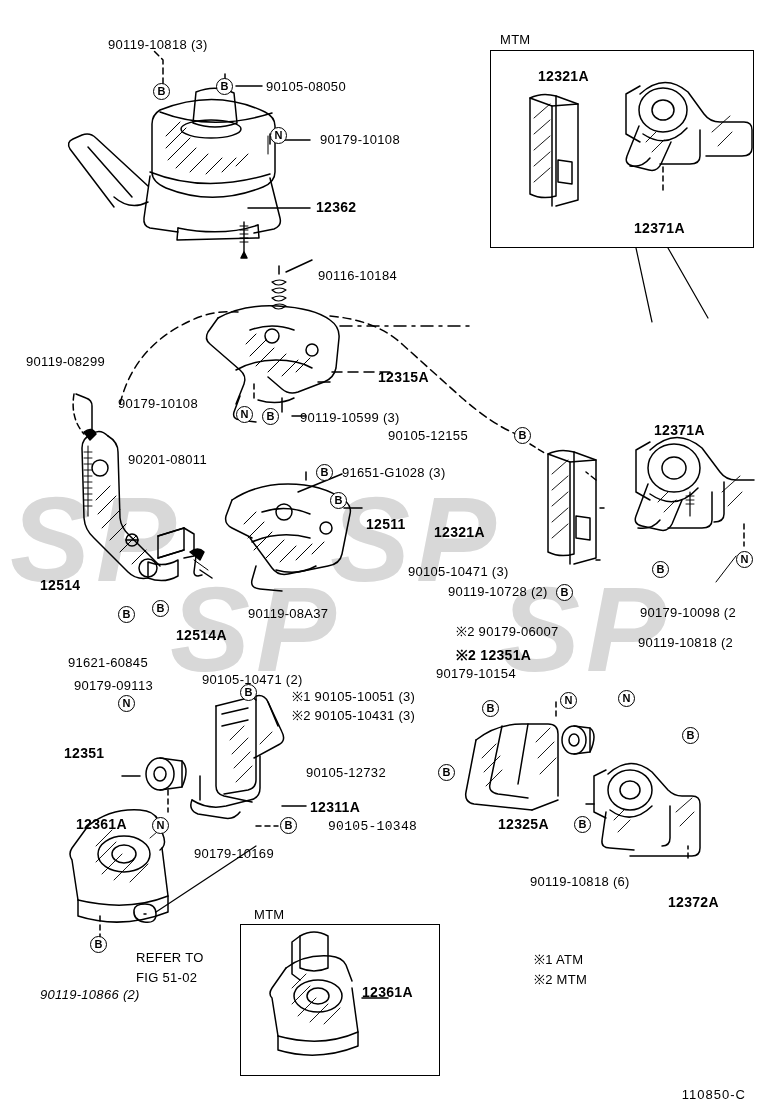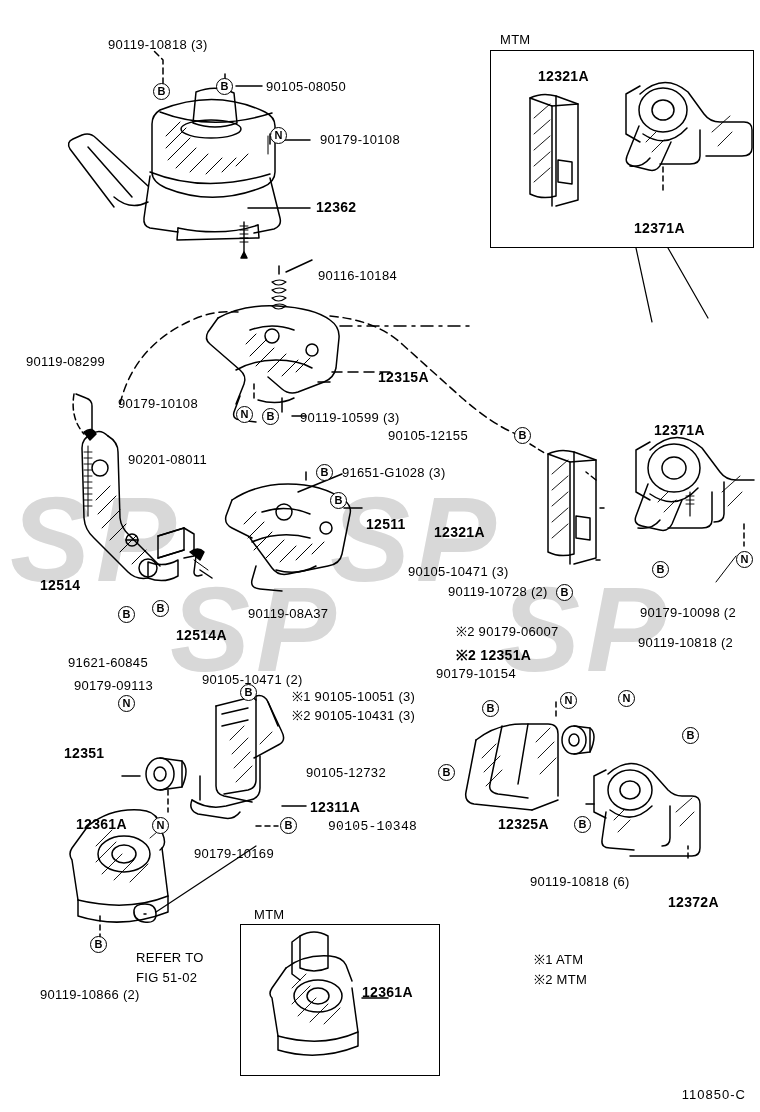--- a/index.html
+++ b/index.html
@@ -344,21 +344,21 @@
   <div class="lbl" style="left:292px; top:706px;">※2 90105-10431 (3)</div>
   <div class="lbl" style="left:306px; top:765px;">90105-12732</div>
   <div class="lbl bold" style="left:64px; top:745px;">12351</div>
   <div class="lbl bold" style="left:310px; top:799px;">12311A</div>
   <div class="lbl bold" style="left:498px; top:816px;">12325A</div>
   <div class="lbl bold" style="left:648px; top:894px;margin-left:20px;">12372A</div>
   <div class="lbl bold" style="left:76px; top:816px;">12361A</div>
   <div class="lbl" style="left:328px; top:819px;font-family:Liberation Mono, monospace;">90105-10348</div>
   <div class="lbl" style="left:194px; top:846px;">90179-10169</div>
   <div class="lbl" style="left:530px; top:874px;">90119-10818 (6)</div>
-  <div class="lbl" style="left:40px; top:987px;">90119-10866 (2)</div>
+  <div class="lbl" style="left:40px; top:987px;font-style:italic;">90119-10866 (2)</div>
   <div class="lbl bold" style="left:362px; top:984px;">12361A</div>
 
   <div class="lbl" style="left:136px; top:950px;">REFER TO</div>
   <div class="lbl" style="left:136px; top:970px;">FIG 51-02</div>
 
   <div class="lbl" style="left:534px; top:950px;">※1 ATM</div>
   <div class="lbl underline" style="left:534px; top:970px;">※2 MTM</div>
 
   <div class="lbl footer">110850-C</div>
 

